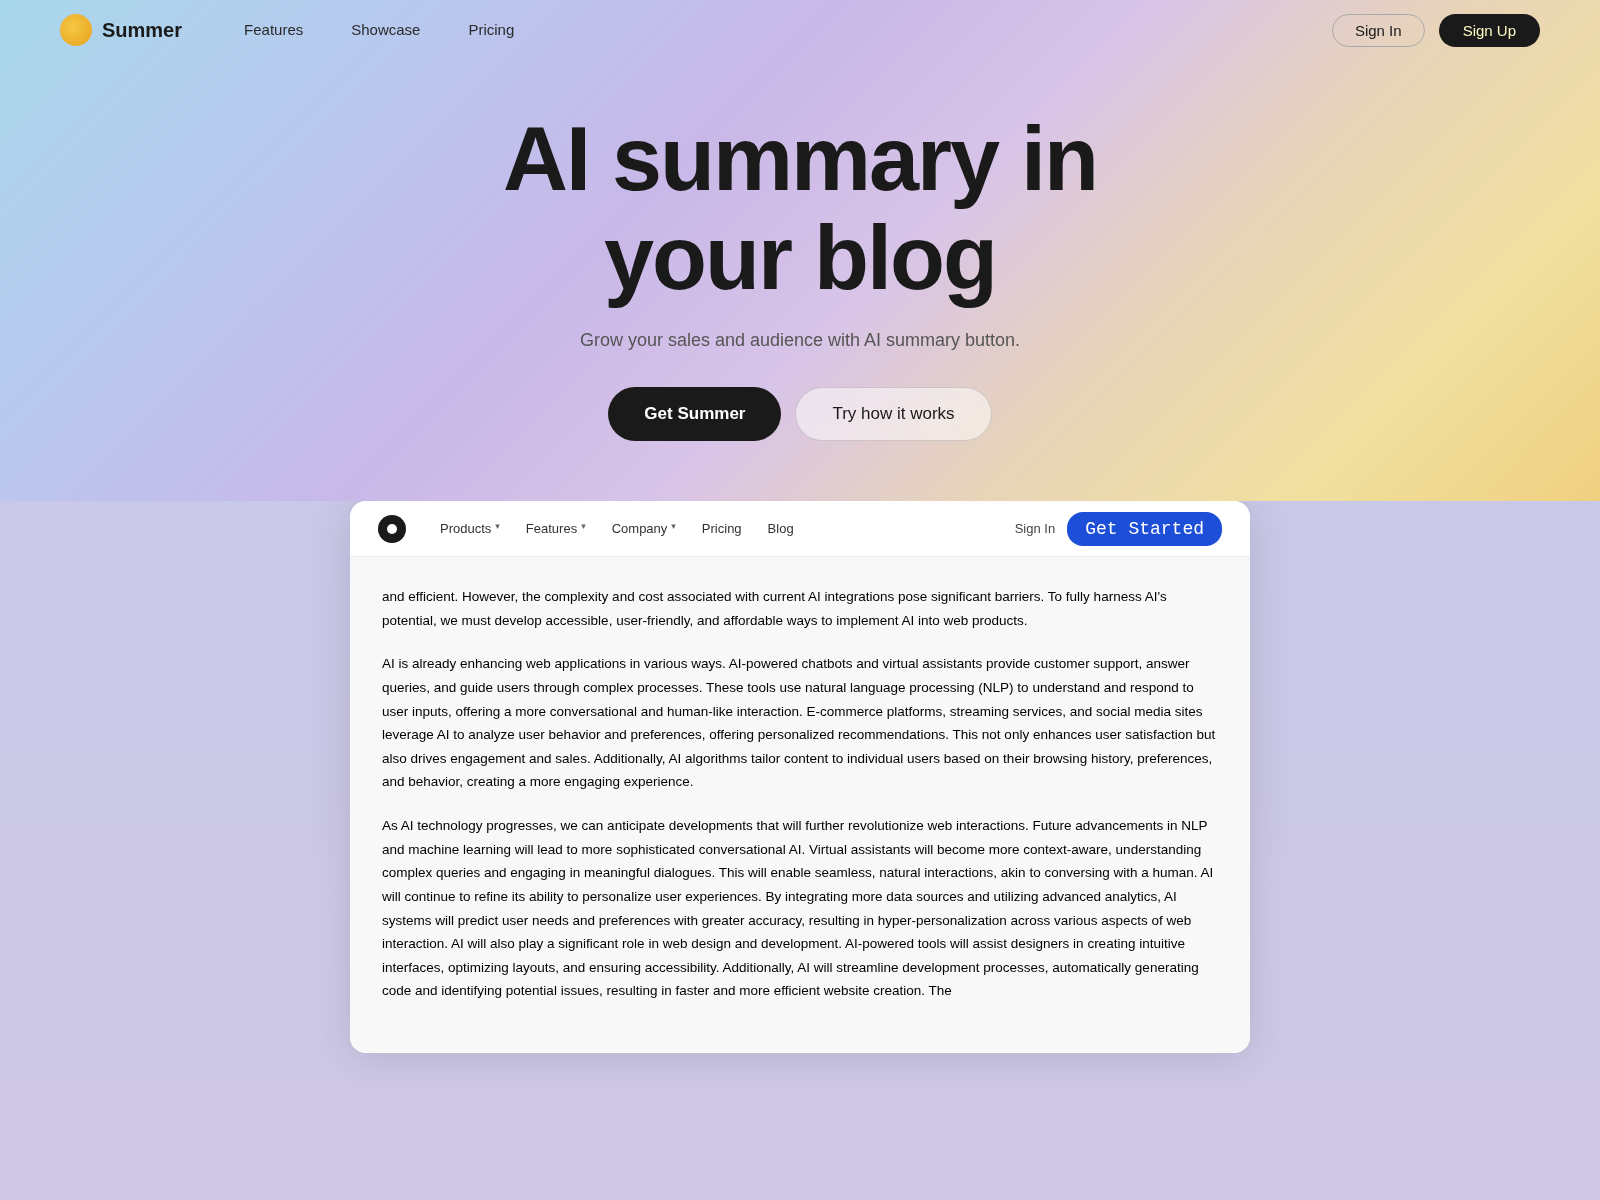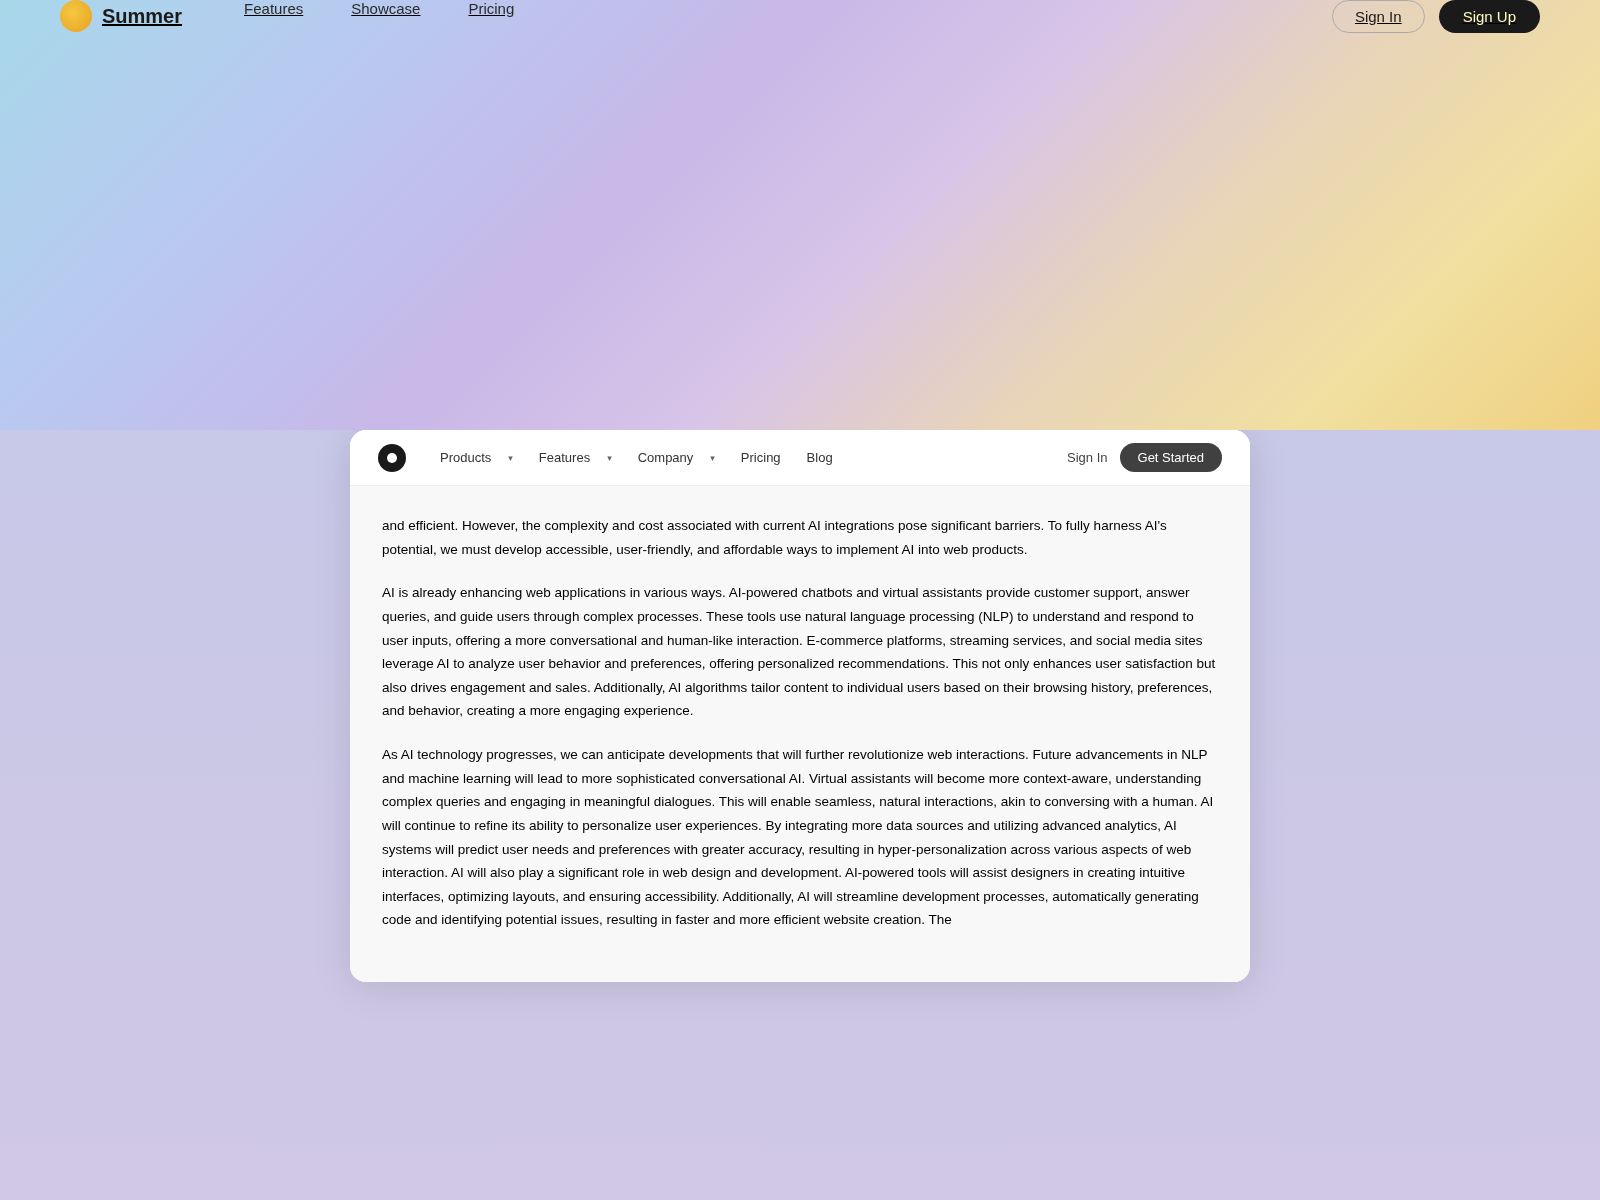--- a/index.html
+++ b/index.html
@@ -9,26 +9,25 @@
     .hero-section {
       width: 100%;
       min-height: 430px;
       background: linear-gradient(135deg, #a8d8ea 0%, #b8c9f0 20%, #c8b8e8 40%, #d8c4e8 55%, #e8d4b8 70%, #f0e0a0 85%, #f0d080 100%);
       position: relative;
     }
 
     
     .top-nav {
       display: flex;
-      align-items: flex-start;
+      align-items: center;
       padding: 0 60px;
       height: 60px;
       position: relative;
       z-index: 10;
-      text-decoration: underline;
     }
     .logo-area {
       display: flex;
       align-items: center;
       gap: 10px;
       margin-right: 50px;
       text-decoration: none;
     }
     .logo-circle {
       width: 32px;
@@ -169,50 +168,50 @@
       gap: 6px;
       list-style: none;
     }
     .blog-nav-links li {
       font-size: 13px;
       color: #333;
       padding: 5px 10px;
       cursor: pointer;
       border-radius: 6px;
       display: flex;
-      align-items: center;
-      gap: 17px;
+      gap: 4px;
     }
     .chevron-down {
       font-size: 9px;
       color: #666;
     }
     .blog-nav-actions {
       margin-left: auto;
       display: flex;
       align-items: center;
       gap: 12px;
     }
     .btn-signin-small {
       font-size: 13px;
       color: #444;
       background: none;
       border: none;
       cursor: pointer;
       font-weight: 500;
     }
     .btn-get-started {
-      background: #404040;
+      background: #1d4ed8;
       color: #fff;
       border: none;
       border-radius: 16px;
       padding: 7px 18px;
-      font-size: 13px;
-      cursor: pointer;
-      font-weight: 500;
+      font-size: 18px;
+      cursor: pointer;
+      font-weight: 500;
+      font-family: Liberation Mono, monospace;
     }
 
     
     .blog-content {
       padding: 28px 32px 36px;
       background: #f8f8f8;
     }
     .blog-body-text {
       font-size: 13.5px;
       line-height: 1.75;
@@ -239,20 +238,31 @@
       <li><a>Features</a></li>
       <li><a>Showcase</a></li>
       <li><a>Pricing</a></li>
     </ul>
     <div class="nav-actions">
       <button class="btn-signin">Sign In</button>
       <button class="btn-signup">Sign Up</button>
     </div>
   </nav>
 
+  <div class="hero-content">
+    <h1 class="hero-title">
+      <span>AI summary in</span><br>
+      <span>your blog</span>
+    </h1>
+    <p class="hero-subtitle">Grow your sales and audience with AI summary button.</p>
+    <div class="hero-buttons">
+      <button class="btn-get-summer">Get Summer</button>
+      <button class="btn-try">Try how it works</button>
+    </div>
+  </div>
 </div>
 
 <div style="width: 100%; background: linear-gradient(180deg, #c8c8e8 0%, #d0c8e4 100%); padding: 0 160px 60px; min-height: 770px;">
   <div class="blog-card">
 
     <nav class="blog-inner-nav">
       <div class="blog-logo">
         <div class="blog-logo-dot"></div>
       </div>
       <ul class="blog-nav-links">

